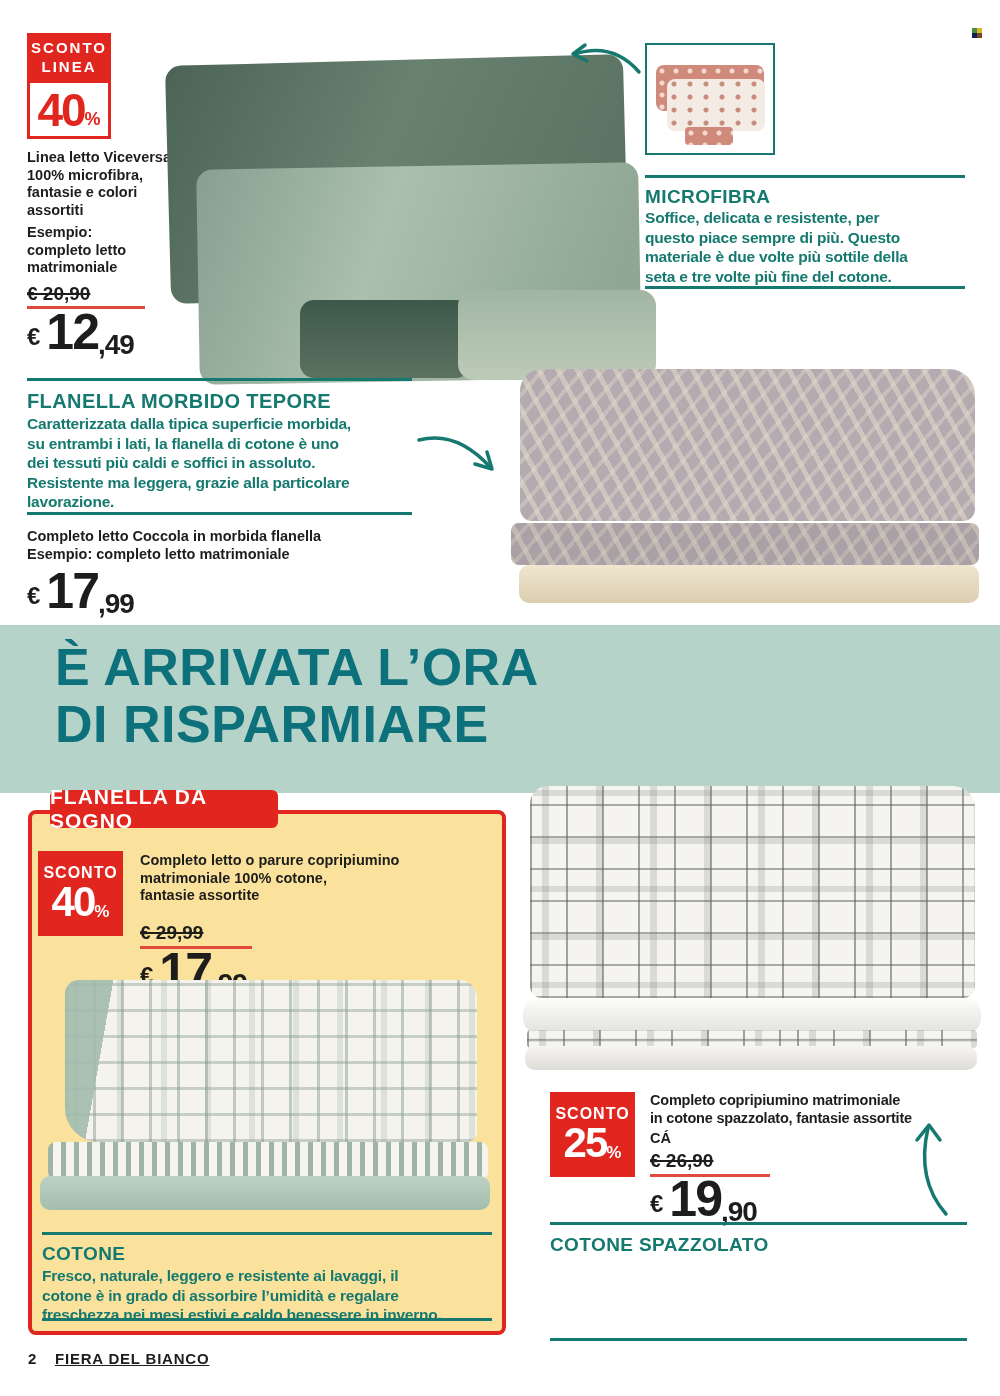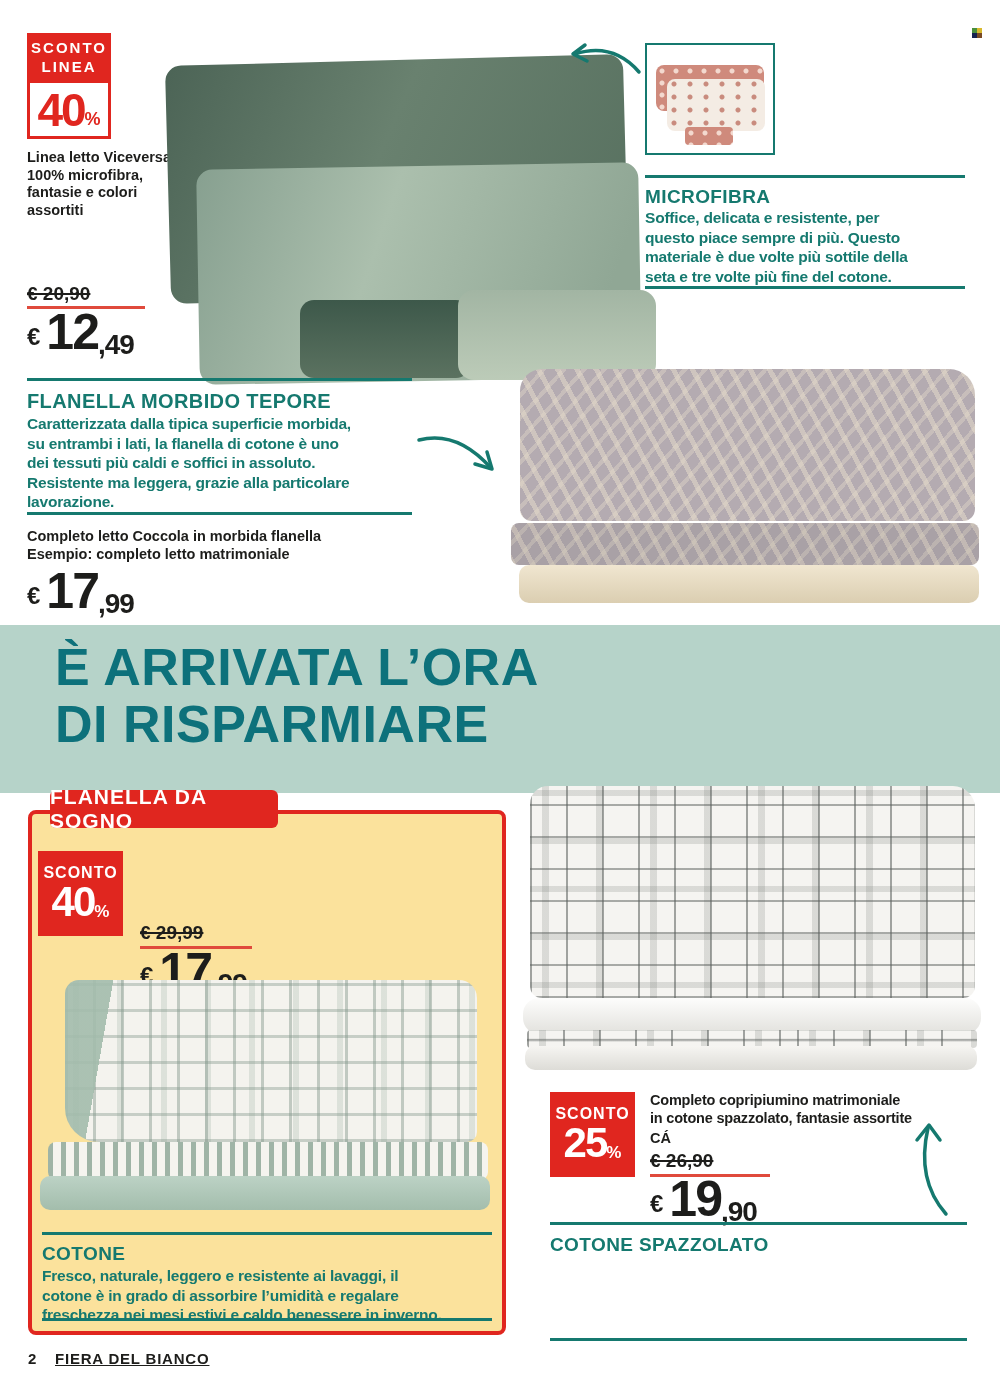--- a/index.html
+++ b/index.html
@@ -87,20 +87,23 @@
     <div class="badge-top-upper"><span>SCONTO</span><br><span>LINEA</span></div>
     <div class="badge-top-lower">
       <span class="pct-num">40</span>
         <span class="pct-sign">%</span>
     </div>
   </div>
   <div class="abs dark-body" style="left:27px;top:149px;width:210px;">Linea letto Viceversa,
 100% microfibra,
 fantasie e colori
 assortiti</div>
+  <div class="abs dark-body" style="left:27px;top:224px;width:210px;">Esempio:
+completo letto
+matrimoniale</div>
   <div class="abs old-price" style="left:27px;top:283px;">€ 20,90</div>
   <div class="red-line" style="left:27px;top:306px;width:118px;"></div>
   <div class="abs price" style="left:27px;top:313px;">
     <span class="cur">€</span>
       <span class="int">12</span>
       <span class="dec">,49</span>
   </div>
 
   <div class="abs" style="left:160px;top:28px;width:480px;height:335px;">
     <div class="pillow" style="left:8px;top:32px;width:458px;height:238px;transform:rotate(-1.5deg);background:linear-gradient(115deg,#4c6456,#69816f 45%,#57705f);"></div>
@@ -177,20 +180,23 @@
   <div class="abs yellow-box" style="left:28px;top:810px;width:478px;height:525px;"></div>
   <div class="abs ribbon" style="left:50px;top:790px;width:228px;height:38px;">FLANELLA DA SOGNO</div>
 
   <div class="abs badge-sq" style="left:38px;top:851px;">
     <span class="w">SCONTO</span>
     <span class="row">
         <span class="n">40</span>
         <span class="s">%</span>
       </span>
   </div>
+  <div class="abs dark-body" style="left:140px;top:852px;width:345px;">Completo letto o parure copripiumino
+matrimoniale 100% cotone,
+fantasie assortite</div>
   <div class="abs old-price" style="left:140px;top:922px;">€ 29,99</div>
   <div class="red-line" style="left:140px;top:946px;width:112px;"></div>
   <div class="abs price" style="left:140px;top:952px;">
     <span class="cur">€</span>
       <span class="int">17</span>
       <span class="dec">,99</span>
   </div>
 
   <div class="abs" style="left:40px;top:978px;width:455px;height:235px;">
     <div class="pillow plaid-sage" style="left:25px;top:2px;width:412px;height:162px;border-radius:14px 18px 10px 34px;"></div>

